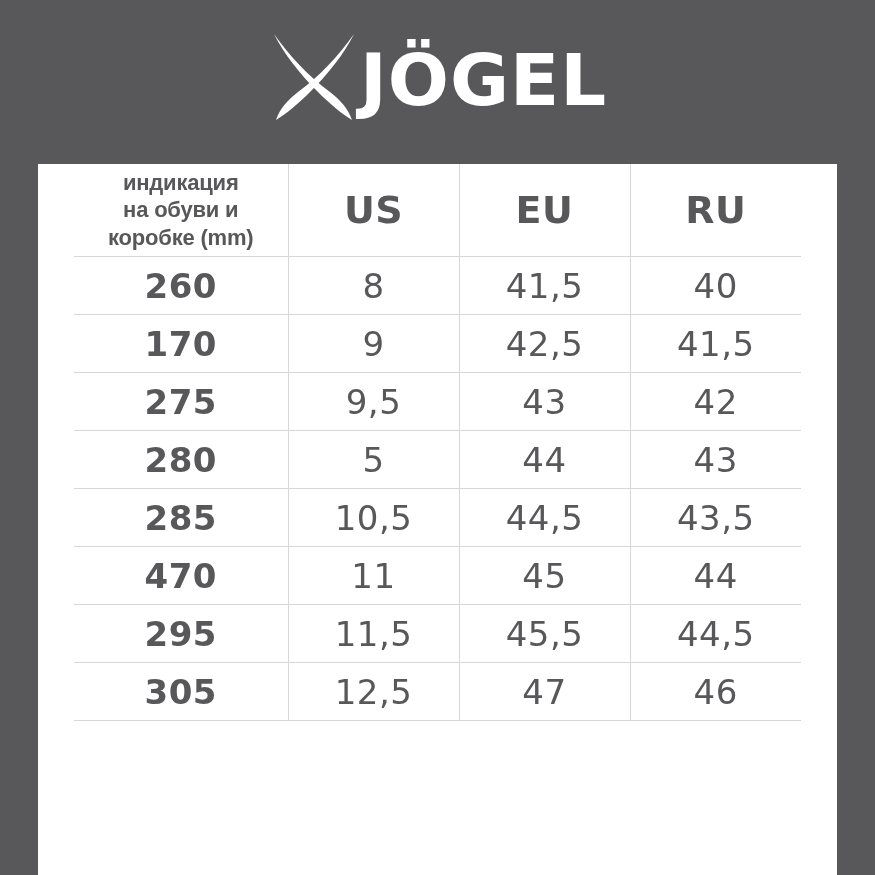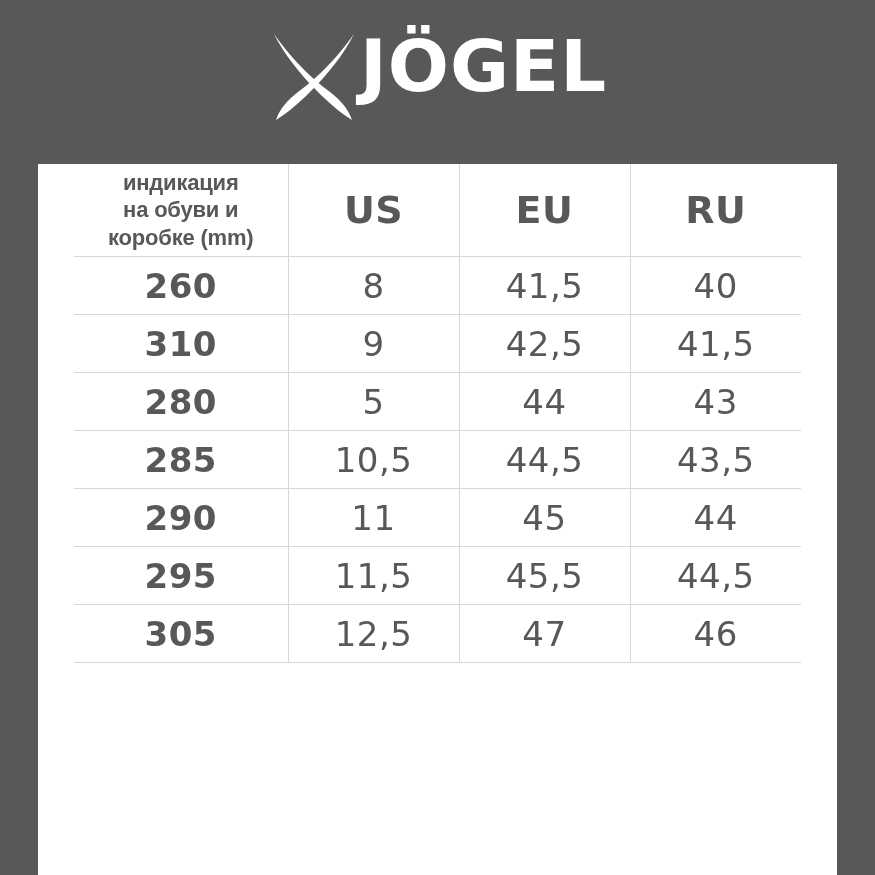--- a/index.html
+++ b/index.html
@@ -22,20 +22,21 @@
 
   
   .logo-area {
     height: 164px;
     display: flex;
     align-items: center;
     justify-content: center;
   }
   .logo {
     display: flex;
+    align-items: center;
     gap: 0px;
     transform: translateY(-4px);
   }
   .logo-mark {
     width: 92px;
     height: 100px;
     display: block;
   }
   .logo-text {
     color: #ffffff;
@@ -144,39 +145,45 @@
         </tr>
       </thead>
       <tbody>
         <tr>
           <td class="mm">260</td>
           <td>8</td>
           <td>41,5</td>
           <td>40</td>
         </tr>
         <tr>
-          <td class="mm">310</td>
+          <td class="mm">170</td>
           <td>9</td>
           <td>42,5</td>
           <td>41,5</td>
+        </tr>
+        <tr>
+          <td class="mm">275</td>
+          <td>9,5</td>
+          <td>43</td>
+          <td>42</td>
         </tr>
         <tr>
           <td class="mm">280</td>
           <td>5</td>
           <td>44</td>
           <td>43</td>
         </tr>
         <tr>
           <td class="mm">285</td>
           <td>10,5</td>
           <td>44,5</td>
           <td>43,5</td>
         </tr>
         <tr>
-          <td class="mm">290</td>
+          <td class="mm">470</td>
           <td>11</td>
           <td>45</td>
           <td>44</td>
         </tr>
         <tr>
           <td class="mm">295</td>
           <td>11,5</td>
           <td>45,5</td>
           <td>44,5</td>
         </tr>

